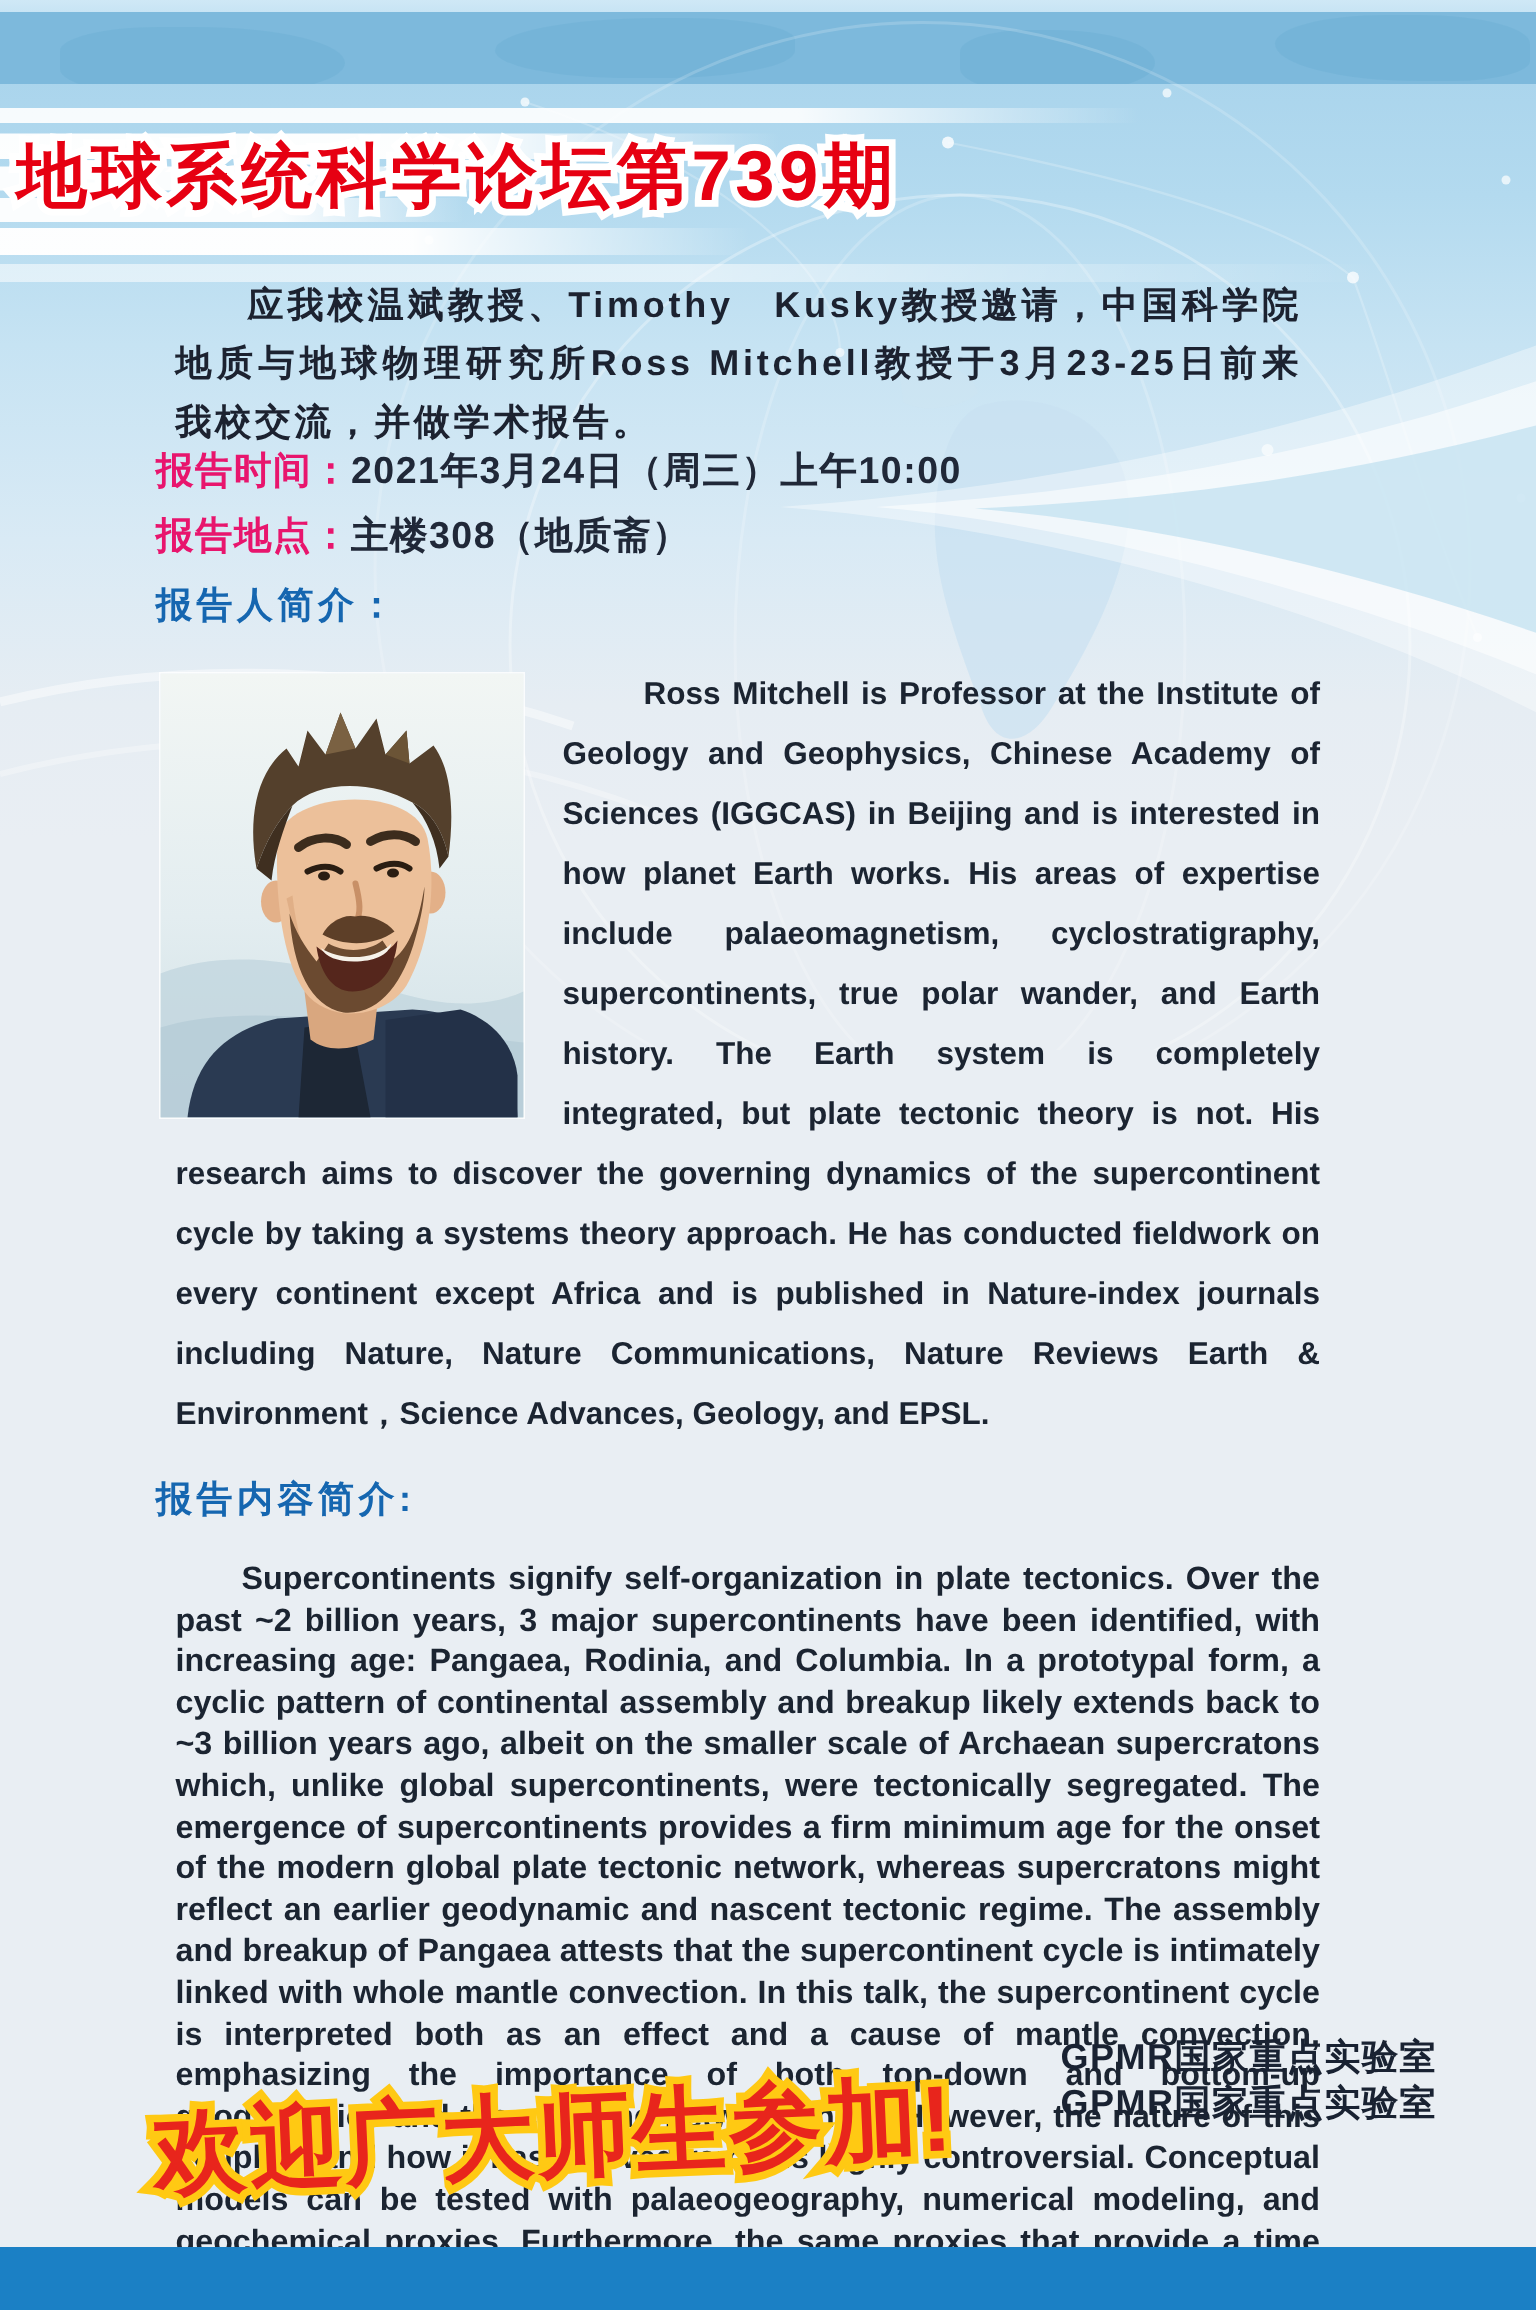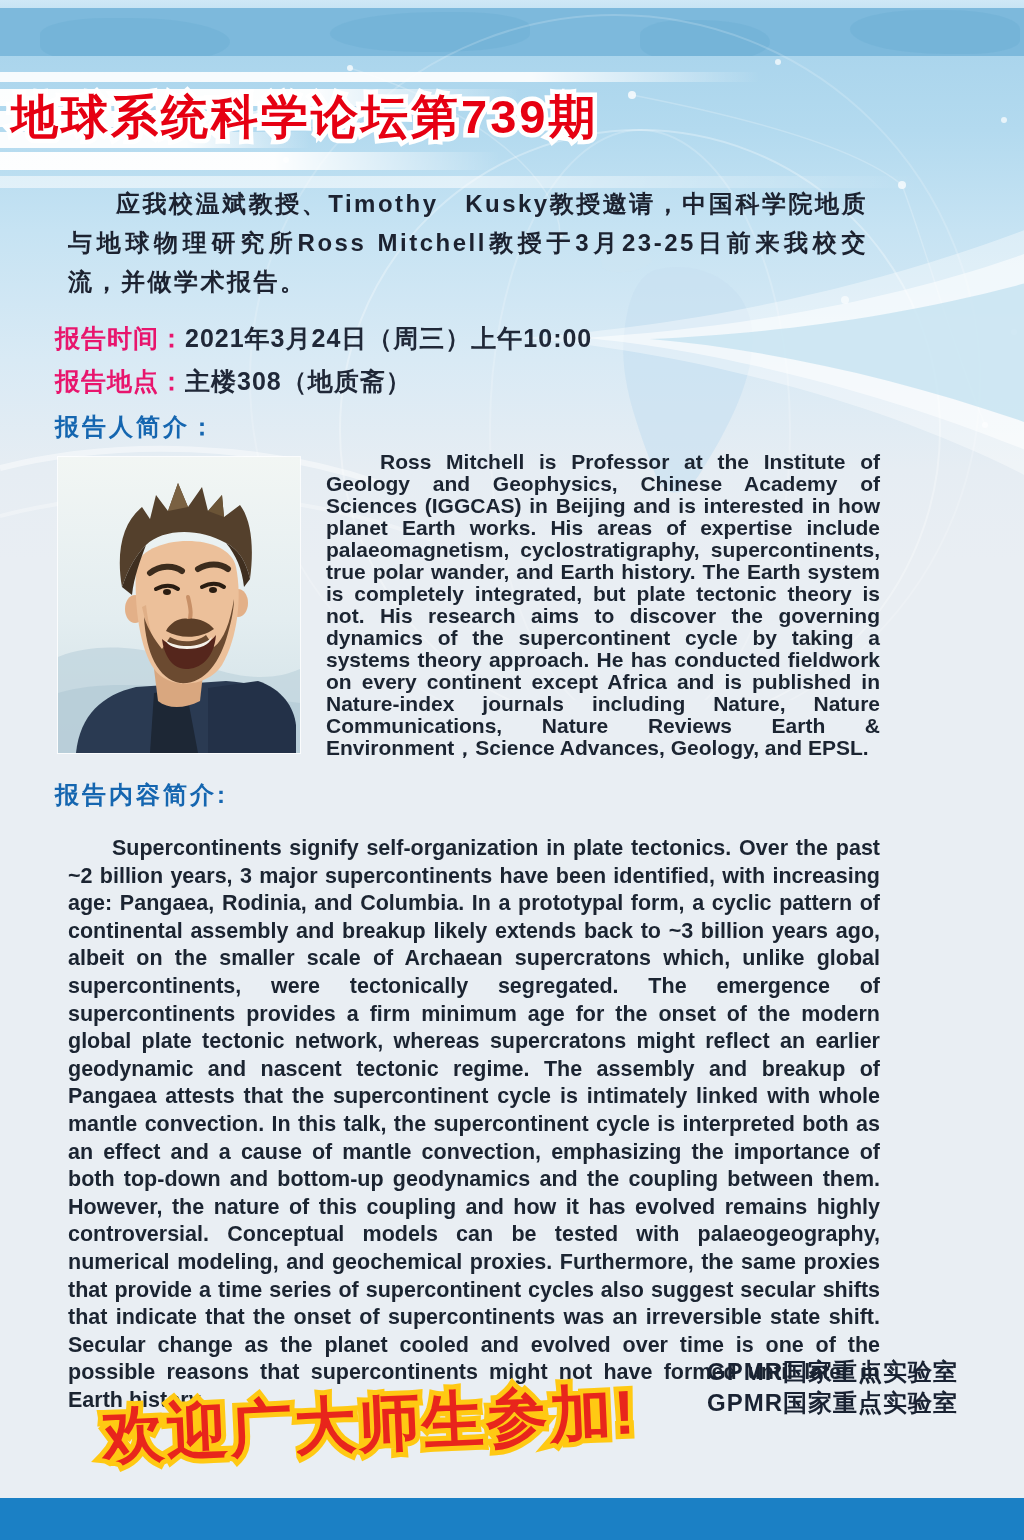--- a/index.html
+++ b/index.html
@@ -17,29 +17,29 @@
   .s1{top:72px;height:10px;width:760px;background:linear-gradient(to right,rgba(255,255,255,.9) 70%,rgba(255,255,255,0));}
   .s2{top:89px;height:17px;width:520px;background:linear-gradient(to right,rgba(255,255,255,.97) 60%,rgba(255,255,255,0));}
   .s3{top:111px;height:16px;width:340px;background:linear-gradient(to right,rgba(255,255,255,.95) 60%,rgba(255,255,255,0));}
   .s4{top:132px;height:16px;width:310px;background:linear-gradient(to right,rgba(255,255,255,.95) 60%,rgba(255,255,255,0));}
   .s5{top:152px;height:18px;width:500px;background:linear-gradient(to right,rgba(255,255,255,.97) 55%,rgba(255,255,255,0));}
   .s6{top:176px;height:12px;width:920px;background:linear-gradient(to right,rgba(255,255,255,.55) 50%,rgba(255,255,255,0));}
   .title-wrap{position:absolute;top:86px;left:11px;width:1024px;text-align:left;}
   .title-stack{position:relative;display:inline-block;font-size:47px;font-weight:900;letter-spacing:3px;white-space:nowrap;}
   .title-outline{position:absolute;left:0;top:0;color:#fff;-webkit-text-stroke:9px #ffffff;}
   .title-fill{position:relative;color:#e60012;}
-  .content{position:absolute;top:0;left:0;width:940px;height:1540px;padding:0 60px 0 68px;box-sizing:border-box;}
+  .content{position:absolute;top:0;left:0;width:940px;height:1540px;padding:0 60px 0 117px;box-sizing:border-box;}
   .intro{margin:184px 12px 0 0;font-size:24px;font-weight:bold;color:#1c2230;line-height:39px;letter-spacing:2.5px;text-indent:2em;text-align:justify;}
-  .info-list{margin-top:24px;margin-left:-13px;}
+  .info-list{margin-left:-13px;}
   .info-row{margin-bottom:16px;font-size:25px;line-height:27px;font-weight:bold;letter-spacing:1px;}
   .info-label{color:#e8156d;}
   .info-value{color:#202838;}
   .section-heading{margin-left:-13px;font-size:24px;font-weight:bold;color:#1566b0;letter-spacing:3px;}
   .speaker-heading{margin-top:8px;}
-  .bio{margin-top:8px;font-size:21px;font-weight:bold;color:#1b2431;line-height:22px;text-align:justify;text-indent:54px;}
+  .bio{margin-top:24px;font-size:21px;font-weight:bold;color:#1b2431;line-height:40px;text-align:justify;text-indent:54px;}
   .photo{float:left;width:242px;height:296px;margin:6px 26px 8px -10px;background:#eef4f6;box-shadow:0 0 0 1px rgba(255,255,255,.8);}
   .abstract-heading{margin-top:20px;clear:both;}
   .abstract{margin-top:24px;font-size:21.5px;font-weight:bold;color:#1b2431;line-height:27.6px;text-align:justify;text-indent:44px;}
   .welcome{position:absolute;left:102px;top:1382px;transform:rotate(-2.5deg);font-size:62px;font-weight:900;letter-spacing:2px;white-space:nowrap;}
   .welcome-outline{position:absolute;left:0;top:0;color:#ffc913;-webkit-text-stroke:10px #ffc913;}
   .welcome-fill{position:relative;color:#e8251c;}
   .credits{position:absolute;right:66px;top:1356px;text-align:right;font-size:24px;font-weight:bold;color:#192232;line-height:31px;letter-spacing:1px;}
   .bottom-bar{position:absolute;left:0;bottom:0;width:1024px;height:42px;background:#1b80c5;}
 </style>
 </head>

